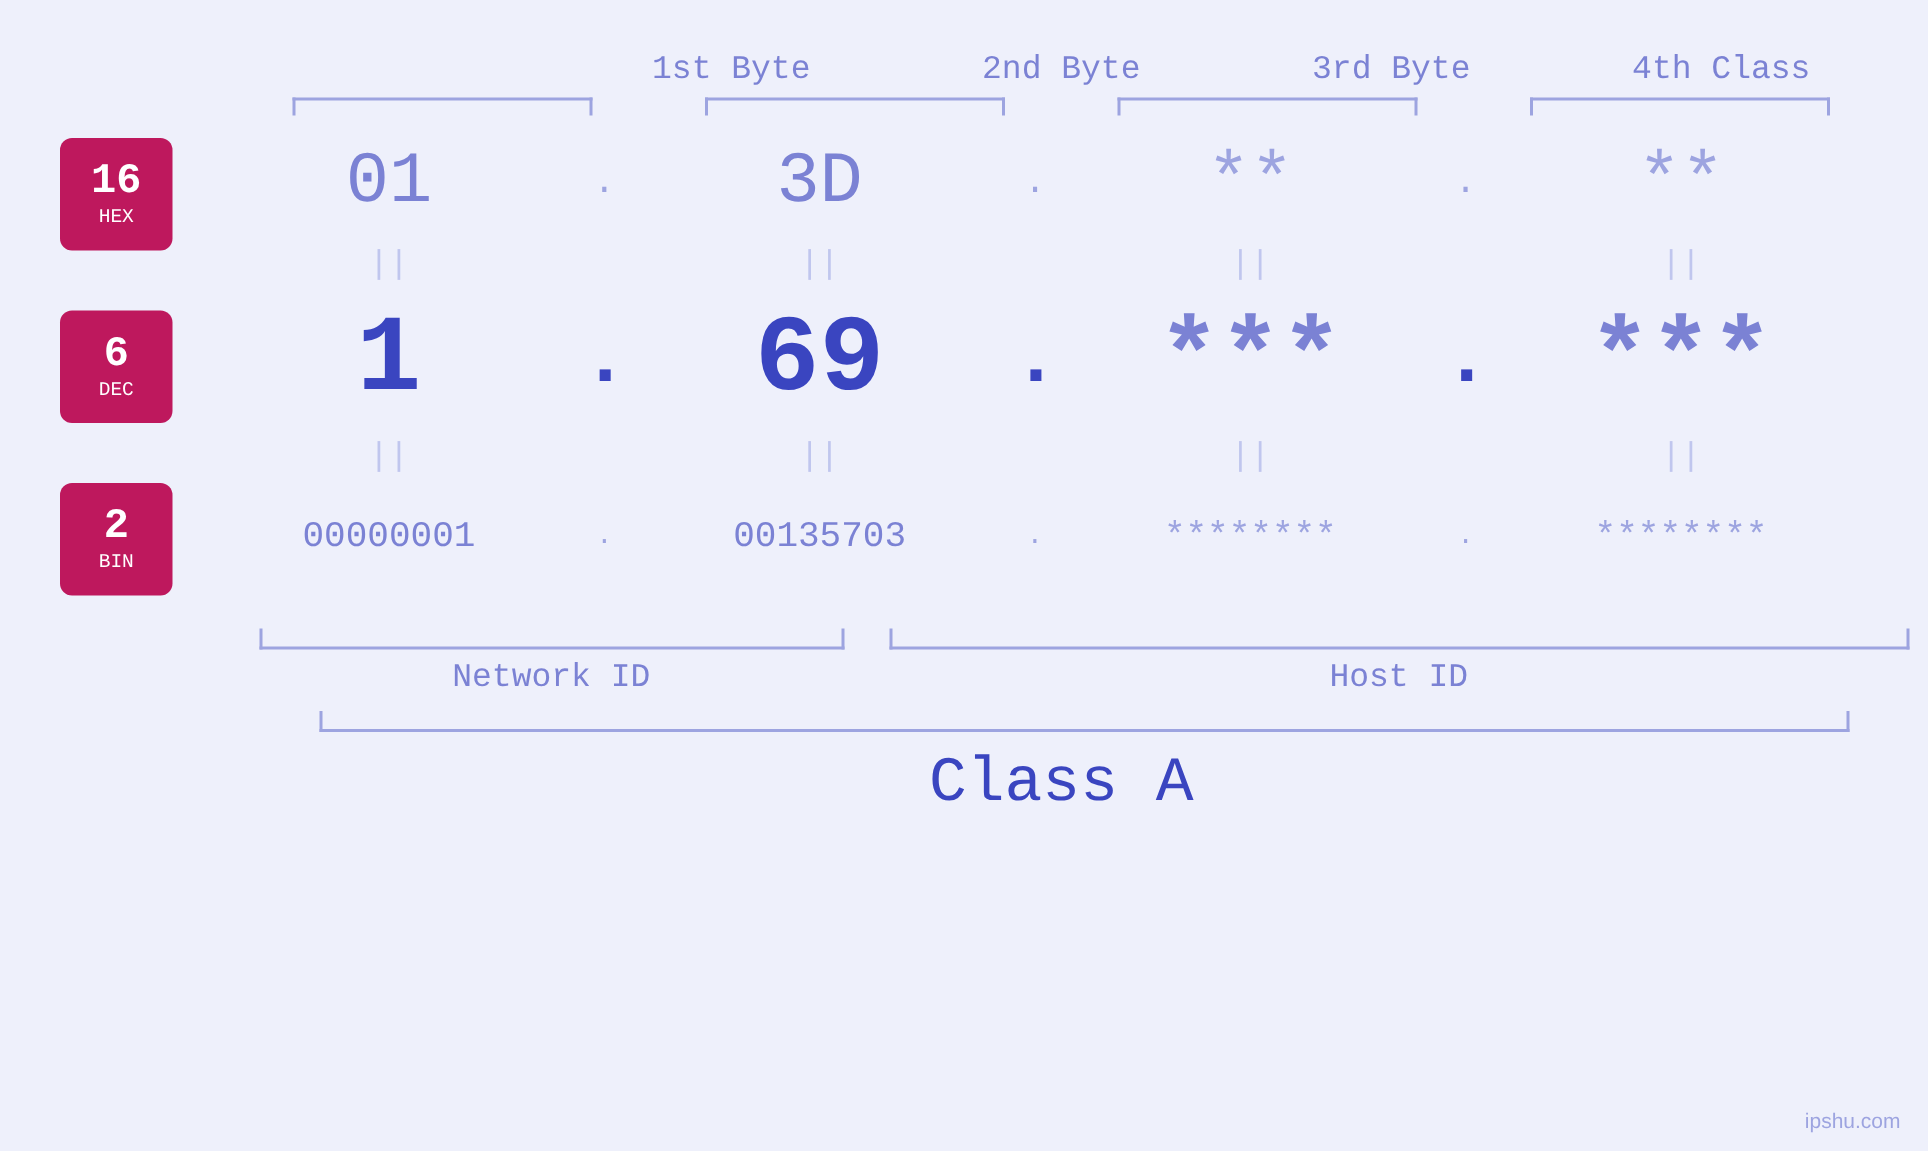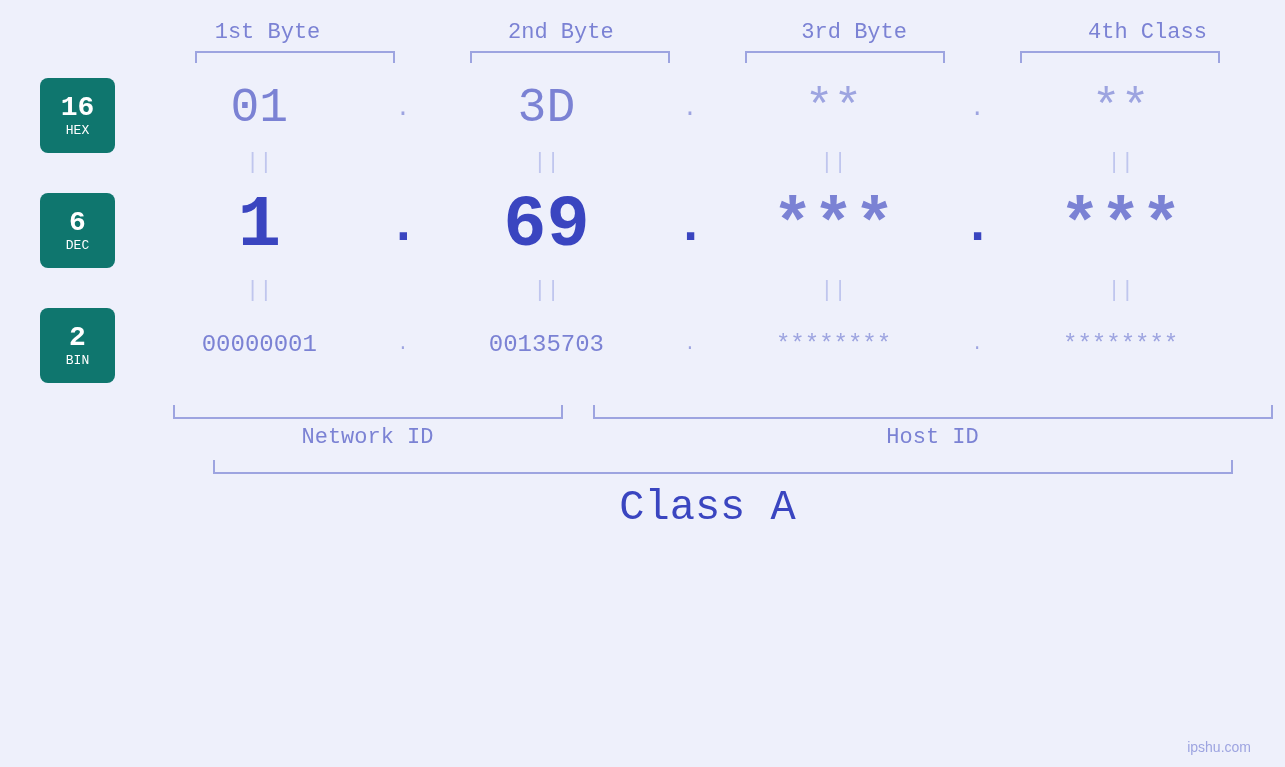--- a/index.html
+++ b/index.html
@@ -19,22 +19,22 @@
       display: flex;
       flex-direction: column;
       align-items: center;
     }
 
     
     .byte-headers {
       display: flex;
       width: 1100px;
       margin-left: 130px;
-      margin-top: 20px;
-      justify-content: space-between;
+      margin-top: 34px;
+      justify-content: flex-end;
     }
 
     .byte-label {
       color: #7b82d4;
       font-size: 22px;
       font-family: 'Courier New', Courier, monospace;
       text-align: center;
       width: 220px;
     }
 
@@ -49,21 +49,21 @@
 
     .bracket-top {
       width: 200px;
       height: 12px;
       border-top: 2px solid #9da4e0;
       border-left: 2px solid #9da4e0;
       border-right: 2px solid #9da4e0;
     }
 
     .badge {
-      background: #0f766e;
+      background: #be185d;
       color: white;
       border-radius: 8px;
       width: 75px;
       height: 75px;
       display: flex;
       flex-direction: column;
       align-items: center;
       justify-content: center;
       margin-bottom: 10px;
     }
@@ -212,21 +212,21 @@
       text-align: center;
       margin-top: 10px;
       width: 1100px;
       margin-left: 130px;
     }
 
     
     .watermark {
       position: absolute;
       bottom: 12px;
-      right: 34px;
+      right: 18px;
       color: #9da4e0;
       font-size: 14px;
       font-family: Arial, sans-serif;
     }
 
     
     .asterisk-hex { color: #9da4e0; }
     .asterisk-dec { color: #7b82d4; font-size: 68px; font-weight: bold; }
     .asterisk-bin { color: #9da4e0; font-size: 24px; }
 

